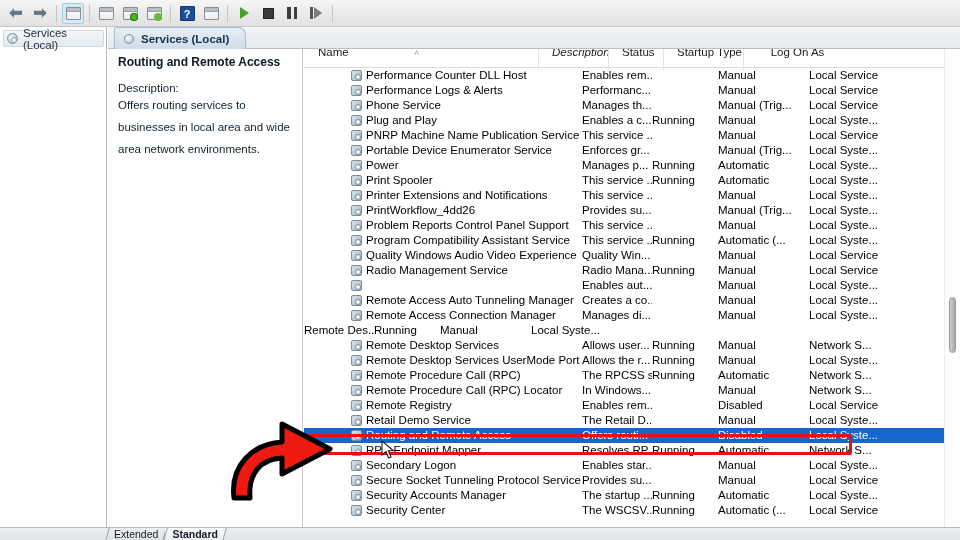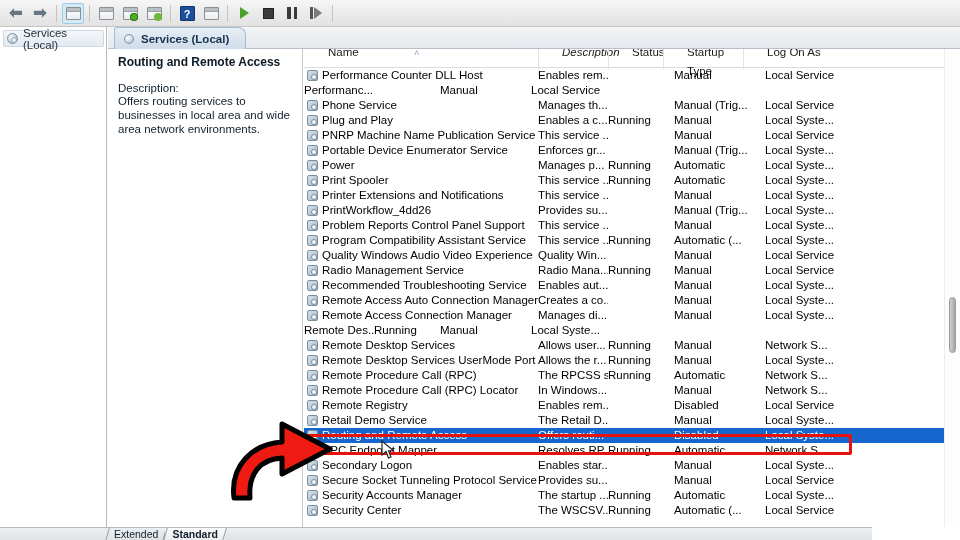--- a/index.html
+++ b/index.html
@@ -105,55 +105,55 @@
     border:1px solid #7e93a3;
   }
 
   
   .descbox {
     position:absolute; left:0; top:22px; width:195px; height:478px;
     background:#fff; border-right:1px solid #c9c9c9; padding:6px 8px 0 10px;
   }
   .desc-title { font-weight:bold; font-size:12px; color:#0d1a26; margin-bottom:13px; }
   .desc-label { font-size:11.5px; color:#11202e; }
-  .desc-body { font-size:11.5px; color:#11202e; line-height:14px; }
+  .desc-body { font-size:11.5px; color:#11202e; line-height:22px; }
 
   
   .listwrap {
     position:absolute; left:196px; top:22px; width:656px; height:478px;
     background:#fff; overflow:hidden;
   }
   .hdr {
     display:flex; height:19px; align-items:center;
     background:#fff; border-bottom:1px solid #dcdcdc;
     position:relative;
   }
   .hdr div {
-    font-size:11.5px; color:#1a1a1a; padding-left:24px;
+    font-size:11.5px; color:#1a1a1a; padding-left:14px;
     height:30px; line-height:19px; position:relative;
   }
   .hdr div + div:before{
     content:''; position:absolute; left:0; top:3px; bottom:3px; width:1px; background:#e3e3e3;
   }
   .c-name  { width:234px; }
   .c-desc  { width:70px;font-style:italic; }
   .c-stat  { width:55px; }
   .c-start { width:80px; }
-  .c-log   { width:95px; }
+  .c-log   { width:95px;text-align:center; }
   .sortmark {
     position:absolute; left:110px; top:1px; font-size:9px; color:#9aa6af;
   }
 
   .rows { position:relative; }
   .row {
     display:flex; height:15px; align-items:center;
     font-size:11.5px; color:#000; white-space:nowrap;
   }
   .row > div { height:15px; line-height:15px; overflow:hidden; }
-  .r-name { width:234px; display:flex; align-items:center; gap:4px; padding-left:3px; }
+  .r-name { width:234px; display:flex; align-items:center; gap:4px; padding-left:3px;margin-left:44px; }
   .r-desc { width:70px; }
   .r-stat { width:66px; }
   .r-start{ width:91px; }
   .r-log  { width:95px; }
   .row.sel { background:#1766cd; color:#fff; }
 
   .gearsm {
     width:11px;height:11px;flex:0 0 auto;border-radius:2px;
     background:linear-gradient(135deg,#d8e4ec,#9fb6c6);
     border:1px solid #7b8e9c; position:relative;
@@ -169,21 +169,21 @@
     background:#fdfdfd; border-left:1px solid #ececec;
   }
   .vthumb {
     position:absolute; left:4px; width:7px; top:248px; height:56px;
     background:linear-gradient(to right,#cfcfcf,#a6a6a6);
     border-radius:4px; border:1px solid #9a9a9a;
   }
 
   
   .bottombar {
-    position:absolute; left:0; top:527px; width:872px; height:13px;
+    position:absolute; left:0; top:527px; width:960px; height:13px;
     background:linear-gradient(to bottom,#eceff1,#dfe3e6);
     border-top:1px solid #b9b9b9;
   }
   .btabs { position:absolute; left:107px; top:0; display:flex; align-items:flex-start; }
   .btab {
     font-size:10.5px; color:#13202c; padding:0 7px; height:13px; line-height:13px;
     position:relative;
   }
   .btab:before{
     content:''; position:absolute; left:0; top:0; bottom:0; width:1px;
@@ -304,20 +304,24 @@
             <div class="r-name">
               <span class="gearsm"></span>
               <span>Performance Counter DLL Host</span>
             </div>
             <div class="r-desc">Enables rem...</div>
             <div class="r-stat"></div>
             <div class="r-start">Manual</div>
             <div class="r-log">Local Service</div>
           </div>
           <div class="row">
+            <div class="r-name">
+              <span class="gearsm"></span>
+              <span>Performance Logs &amp; Alerts</span>
+            </div>
             <div class="r-desc">Performanc...</div>
             <div class="r-stat"></div>
             <div class="r-start">Manual</div>
             <div class="r-log">Local Service</div>
           </div>
           <div class="row">
             <div class="r-name">
               <span class="gearsm"></span>
               <span>Phone Service</span>
             </div>
@@ -432,31 +436,30 @@
               <span>Radio Management Service</span>
             </div>
             <div class="r-desc">Radio Mana...</div>
             <div class="r-stat">Running</div>
             <div class="r-start">Manual</div>
             <div class="r-log">Local Service</div>
           </div>
           <div class="row">
             <div class="r-name">
               <span class="gearsm"></span>
-              <span>Recommended Troubleshooting Service</span>
             </div>
             <div class="r-desc">Enables aut...</div>
             <div class="r-stat"></div>
             <div class="r-start">Manual</div>
             <div class="r-log">Local Syste...</div>
           </div>
           <div class="row">
             <div class="r-name">
               <span class="gearsm"></span>
-              <span>Remote Access Auto Connection Manager</span>
+              <span>Remote Access Auto Tunneling Manager</span>
             </div>
             <div class="r-desc">Creates a co...</div>
             <div class="r-stat"></div>
             <div class="r-start">Manual</div>
             <div class="r-log">Local Syste...</div>
           </div>
           <div class="row">
             <div class="r-name">
               <span class="gearsm"></span>
               <span>Remote Access Connection Manager</span>

